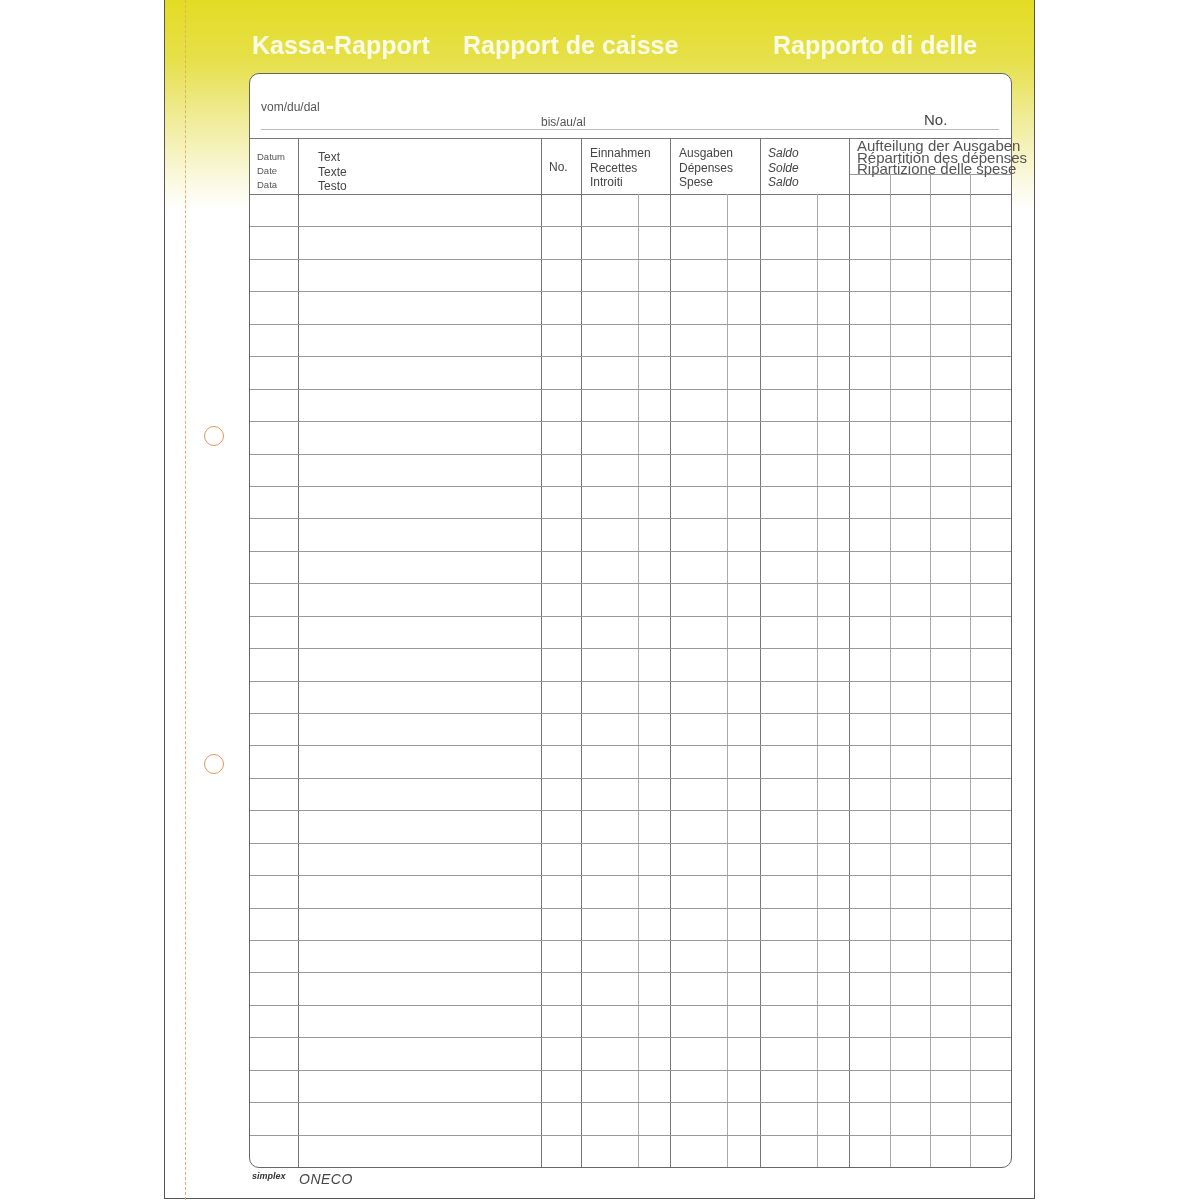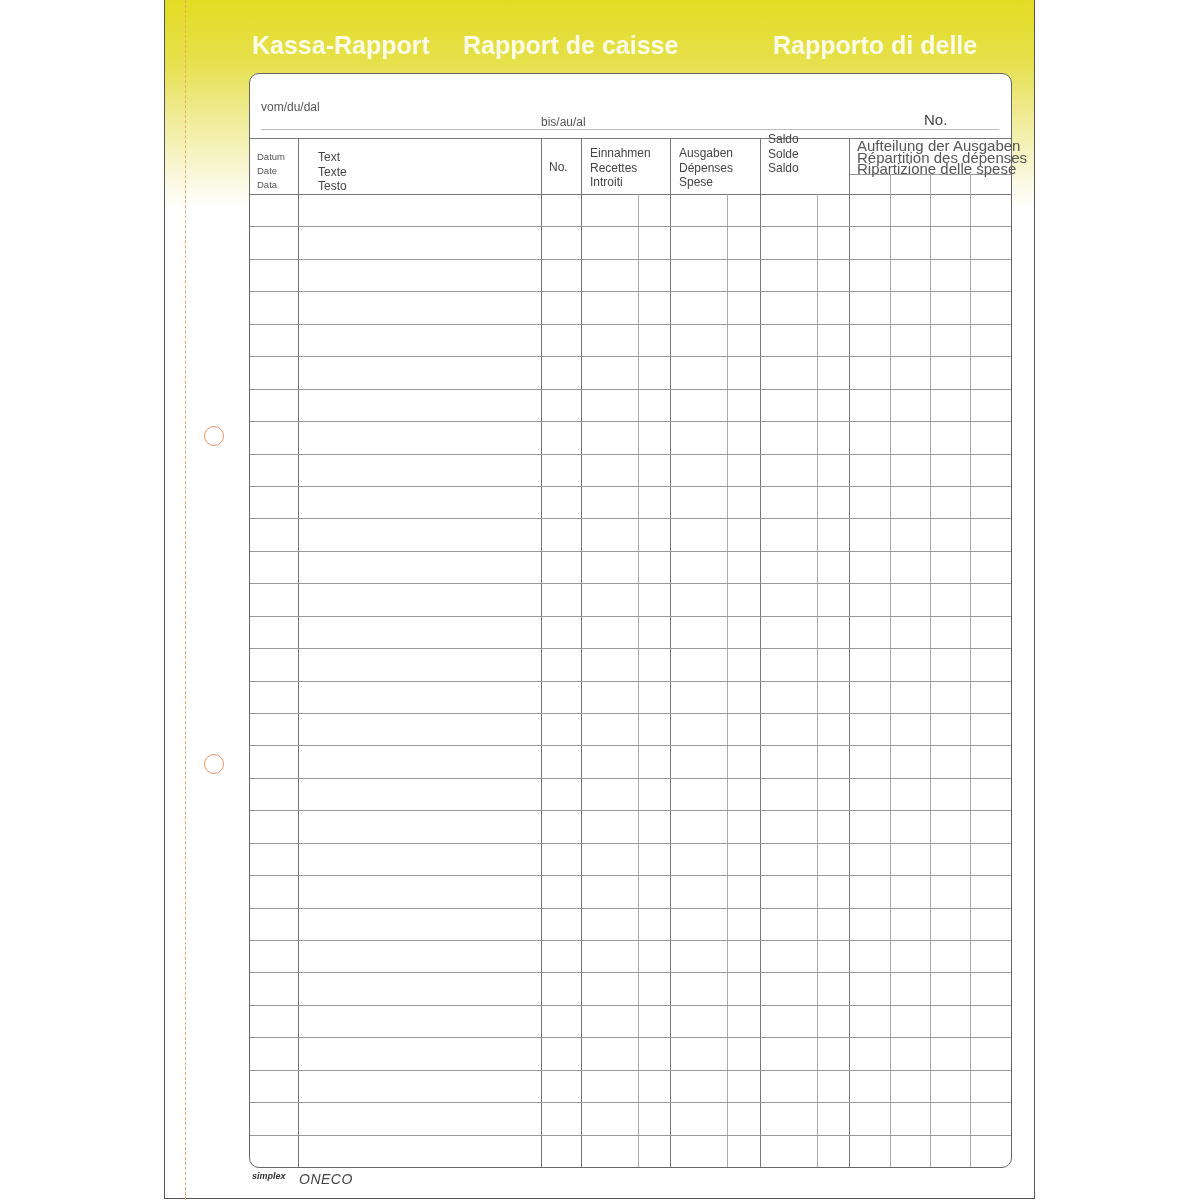--- a/index.html
+++ b/index.html
@@ -76,21 +76,21 @@
 <div class="hdr" style="left:306px; top:150px;margin-left:12px;">Text
 Texte
 Testo</div>
 <div class="hdr" style="left:549px; top:160px;">No.</div>
 <div class="hdr" style="left:590px; top:146px;">Einnahmen
 Recettes
 Introiti</div>
 <div class="hdr" style="left:679px; top:146px;">Ausgaben
 Dépenses
 Spese</div>
-<div class="hdr" style="left:768px; top:132px;">Saldo
+<div class="hdr" style="left:768px; top:146px;font-style:italic;">Saldo
 Solde
 Saldo</div>
 <div class="hdr small" style="left:857px; top:140px;">Aufteilung der Ausgaben
 Répartition des dépenses
 Ripartizione delle spese</div>
 
 <div class="vline strong" style="left:298px; top:138px; height:1029px;"></div>
 <div class="vline strong" style="left:541px; top:138px; height:1029px;"></div>
 <div class="vline strong" style="left:581px; top:138px; height:1029px;"></div>
 <div class="vline strong" style="left:670px; top:138px; height:1029px;"></div>

